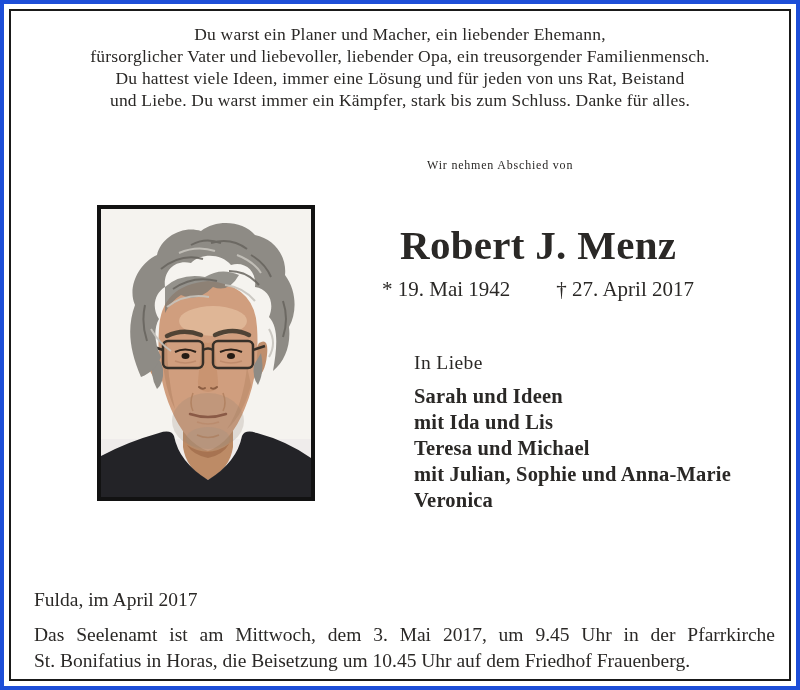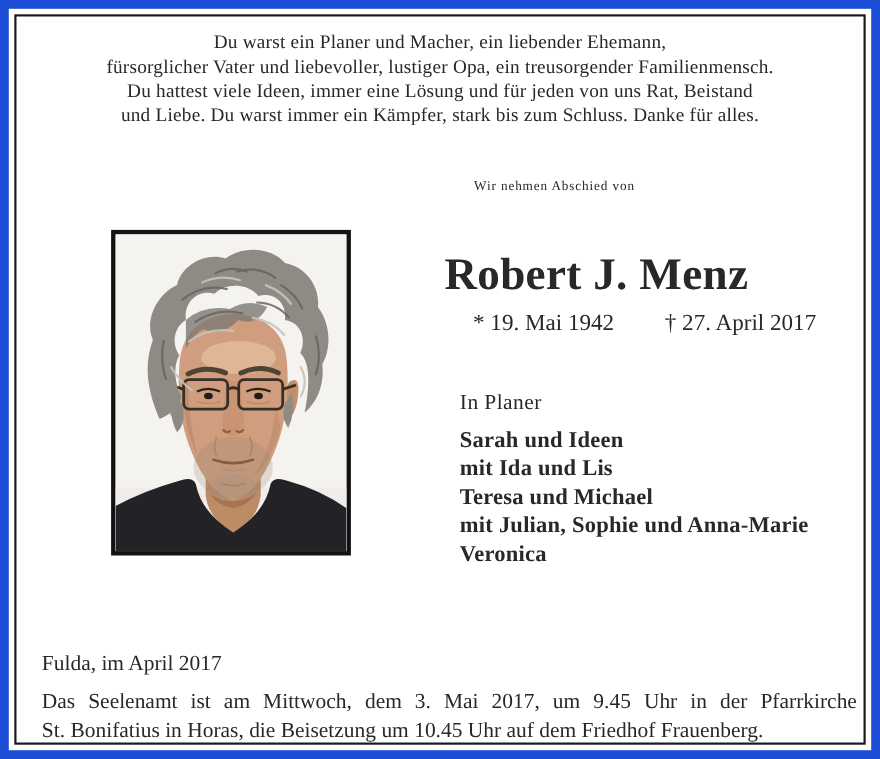--- a/index.html
+++ b/index.html
@@ -6,21 +6,21 @@
     margin: 0;
     padding: 0;
     background: #ffffff;
   }
   .notice {
     position: relative;
     width: 800px;
     height: 690px;
     box-sizing: border-box;
     background: #ffffff;
-    border: 8px solid #1d4ed8;
+    border: 4px solid #1d4ed8;
     font-family: "Liberation Serif", "DejaVu Serif", serif;
     color: #2a2826;
     overflow: hidden;
   }
   .inner-frame {
     position: absolute;
     top: 5px; left: 5px; right: 5px; bottom: 5px;
     border: 2px solid #1a1a1a;
     pointer-events: none;
   }
@@ -62,21 +62,20 @@
     white-space: nowrap;
   }
   .dates {
     position: absolute;
     left: 378px;
     top: 273px;
     font-size: 21px;
     display: flex;
     gap: 46px;
     white-space: nowrap;
-    margin-left: 44px;
   }
   .condolence-heading {
     position: absolute;
     left: 410px;
     top: 348px;
     font-size: 19.5px;
     letter-spacing: 0.4px;
   }
   .family {
     position: absolute;
@@ -107,21 +106,21 @@
   }
 </style>
 </head>
 <body>
 
 <div class="notice">
   <div class="inner-frame"></div>
 
   <div class="intro">
     <div>Du warst ein Planer und Macher, ein liebender Ehemann,</div>
-    <div>fürsorglicher Vater und liebevoller, lustiger Opa, ein treusorgender Familienmensch.</div>
+    <div>fürsorglicher Vater und liebevoller, liebender Opa, ein treusorgender Familienmensch.</div>
     <div>Du hattest viele Ideen, immer eine Lösung und für jeden von uns Rat, Beistand</div>
     <div>und Liebe. Du warst immer ein Kämpfer, stark bis zum Schluss. Danke für alles.</div>
   </div>
 
   <div class="photo-frame">
     <svg width="210" height="288" viewBox="0 0 210 288" xmlns="http://www.w3.org/2000/svg">
       <rect width="210" height="288" fill="#f5f3ef"></rect>
       <rect x="0" y="230" width="210" height="58" fill="#efeceb"></rect>
 
       <path d="M82 206 L82 238 Q85 260 107 271 Q129 260 132 238 L132 206 Z" fill="#bd8b66"></path>
@@ -177,21 +176,21 @@
 
   <div class="farewell">Wir nehmen Abschied von</div>
 
   <h1 class="name">Robert J. Menz</h1>
 
   <div class="dates">
     <span>* 19. Mai 1942</span>
     <span>† 27. April 2017</span>
   </div>
 
-  <div class="condolence-heading">In Planer</div>
+  <div class="condolence-heading">In Liebe</div>
 
   <div class="family">
     <div>Sarah und Ideen</div>
     <div>mit Ida und Lis</div>
     <div>Teresa und Michael</div>
     <div>mit Julian, Sophie und Anna-Marie</div>
     <div>Veronica</div>
   </div>
 
   <div class="place-date">Fulda, im April 2017</div>

